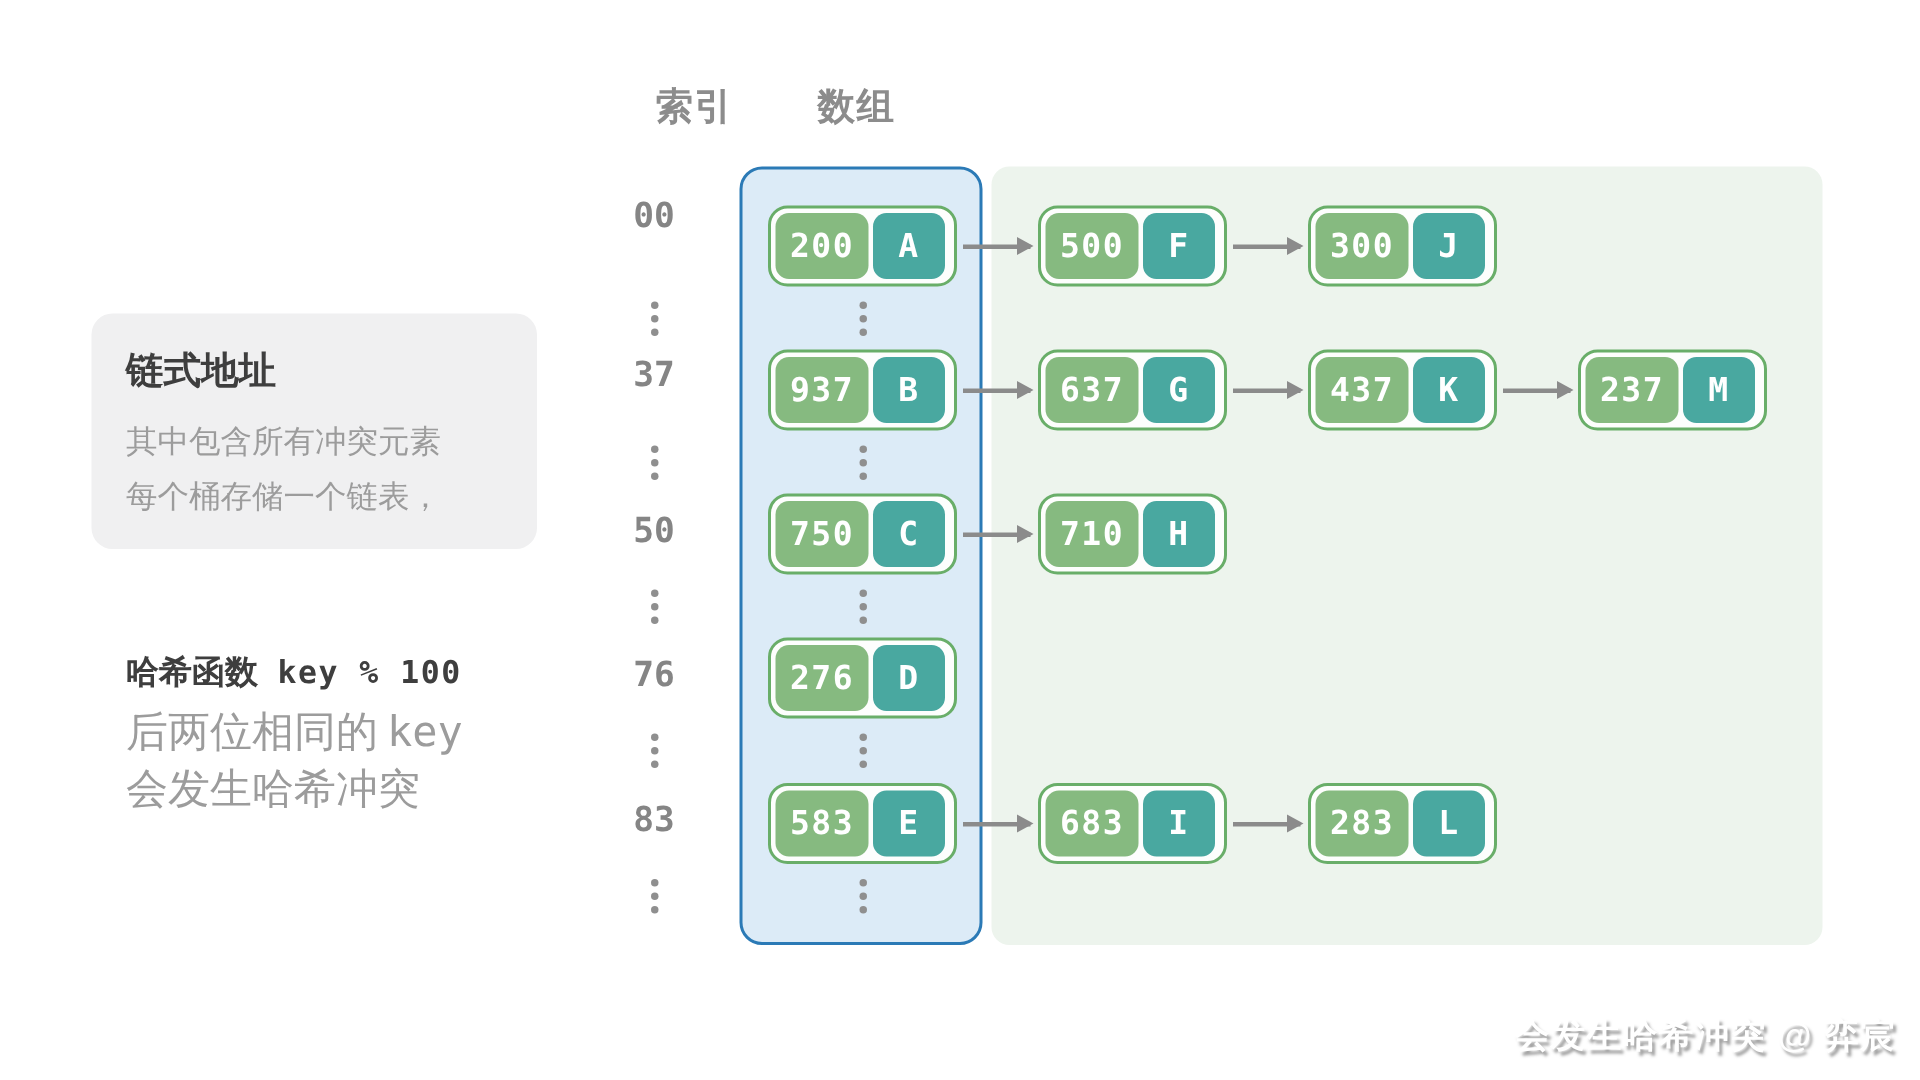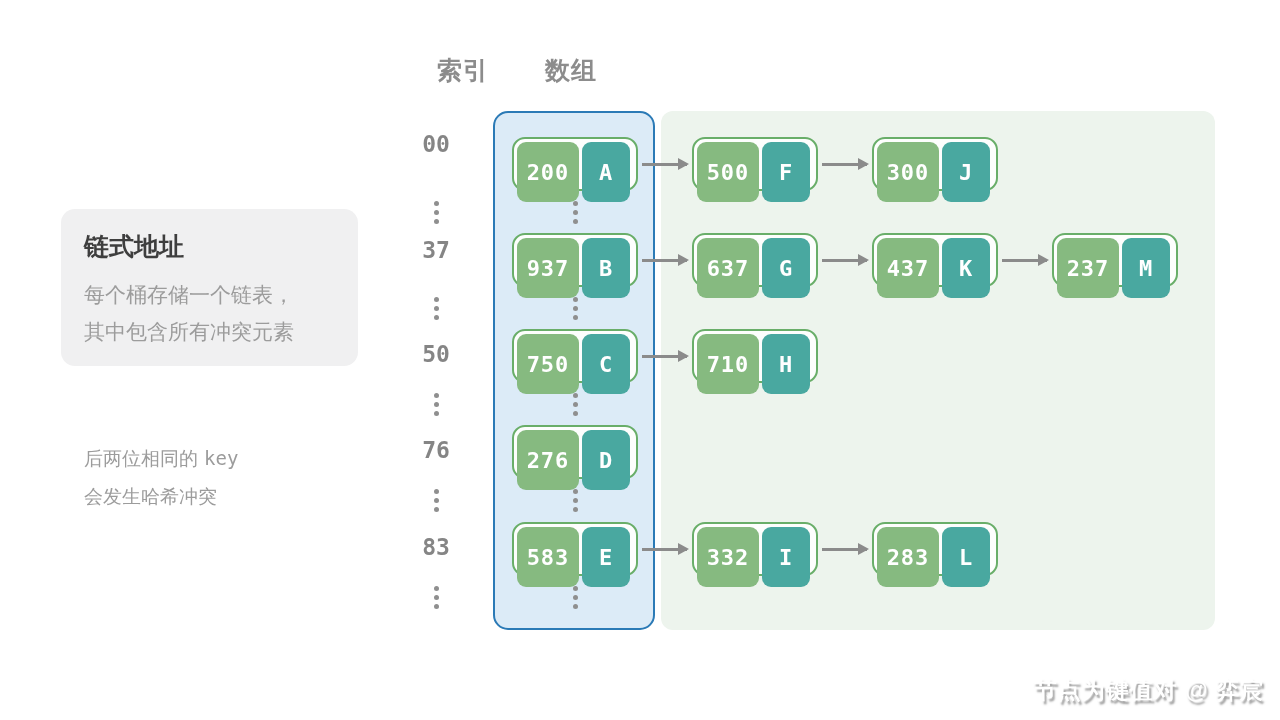--- a/index.html
+++ b/index.html
@@ -38,21 +38,21 @@
     position:absolute;left:61px;top:209px;width:297px;height:157px;border-radius:14px;
     background:var(--panel-bg);box-sizing:border-box;padding:21px 18px 0 23px;
   }
   .info-box h2{margin:0;font-size:25px;font-weight:700;color:var(--title-dark);}
   .info-box p{margin:13px 0 0 0;font-size:21px;line-height:37px;color:var(--body-gray);}
   .info-box p + p{margin-top:0;}
   
   .hash-note{position:absolute;left:84px;top:433px;}
   .hash-title{font-size:22px;font-weight:700;color:var(--title-dark);}
   .hash-title code{font-family:"DejaVu Sans Mono","Liberation Mono",monospace;font-size:21px;margin-left:13px;letter-spacing:1px;}
-  .hash-note p{margin:12px 0 0 0;font-size:19px;line-height:26px;color:var(--body-gray);}
+  .hash-note p{margin:12px 0 0 0;font-size:28px;line-height:26px;color:var(--body-gray);}
   .hash-note p code{font-family:"DejaVu Sans Mono","Liberation Mono",monospace;margin-left:6px;}
   
   .array-container{
     position:absolute;left:493px;top:111px;width:162px;height:519px;box-sizing:border-box;
     background:var(--array-fill);border:2.5px solid var(--array-border);border-radius:15px;
   }
   .list-area{
     position:absolute;left:661px;top:111px;width:554px;height:519px;
     background:var(--list-fill);border-radius:12px;
   }
@@ -62,21 +62,21 @@
     font-family:"DejaVu Sans Mono","Liberation Mono",monospace;
     font-size:23px;font-weight:600;color:var(--index-gray);
   }
   
   .node{
     position:absolute;width:126px;height:54px;box-sizing:border-box;
     display:flex;gap:3px;padding:3px;background:var(--node-inner-bg);
     border:2px solid var(--node-border);border-radius:13px;
   }
   .node .cell{
-    display:flex;align-items:center;justify-content:center;height:60px;border-radius:9px;
+    display:flex;align-items:center;justify-content:center;height:44px;border-radius:9px;
     color:var(--node-text);font-family:"DejaVu Sans Mono","Liberation Mono",monospace;
     font-size:22px;font-weight:600;letter-spacing:1px;
   }
   .node .key{width:62px;background:var(--key-fill);}
   .node .val{width:48px;background:var(--value-fill);}
   
   .arrow{position:absolute;height:3px;background:var(--arrow-gray);}
   .arrow::after{
     content:"";position:absolute;right:-2px;top:-5px;width:0;height:0;
     border-left:11px solid var(--arrow-gray);
@@ -94,25 +94,28 @@
 </head>
 <body>
 
 <div class="canvas">
 
   <div class="hdr hdr-index">索引</div>
   <div class="hdr hdr-array">数组</div>
 
   <aside class="info-box">
     <h2>链式地址</h2>
+    <p>其中包含所有冲突元素</p>
     <p>每个桶存储一个链表，</p>
-    <p>其中包含所有冲突元素</p>
   </aside>
 
   <div class="hash-note">
+    <div class="hash-title">
+      <span>哈希函数</span><code>key % 100</code>
+    </div>
     <p>
       <span>后两位相同的</span><code>key</code>
     </p>
     <p>会发生哈希冲突</p>
   </div>
 
   <div class="array-container"></div>
 
   <div class="list-area"></div>
 
@@ -207,34 +210,34 @@
         <i></i>
         <i></i>
       </div>
       <div class="idx-label" style="left: 404px; top: 534px;">83</div>
       <div class="node" style="left: 512px; top: 522px;">
         <span class="cell key">583</span>
         <span class="cell val">E</span>
       </div>
       <div class="arrow" style="left: 642px; width: 45px; top: 547.5px;"></div>
       <div class="node" style="left: 692px; top: 522px;">
-        <span class="cell key">332</span>
+        <span class="cell key">683</span>
         <span class="cell val">I</span>
       </div>
       <div class="arrow" style="left: 822px; width: 45px; top: 547.5px;"></div>
       <div class="node" style="left: 872px; top: 522px;">
         <span class="cell key">283</span>
         <span class="cell val">L</span>
       </div>
       <div class="vdots" style="left: 433.5px; top: 586px;">
         <i></i>
         <i></i>
         <i></i>
       </div>
       <div class="vdots" style="left: 572.5px; top: 586px;">
         <i></i>
         <i></i>
         <i></i>
       </div>
     </div>
 
-  <div class="watermark">节点为键值对 @ 弈宸</div>
+  <div class="watermark">会发生哈希冲突 @ 弈宸</div>
 </div>
 
 </body></html>

